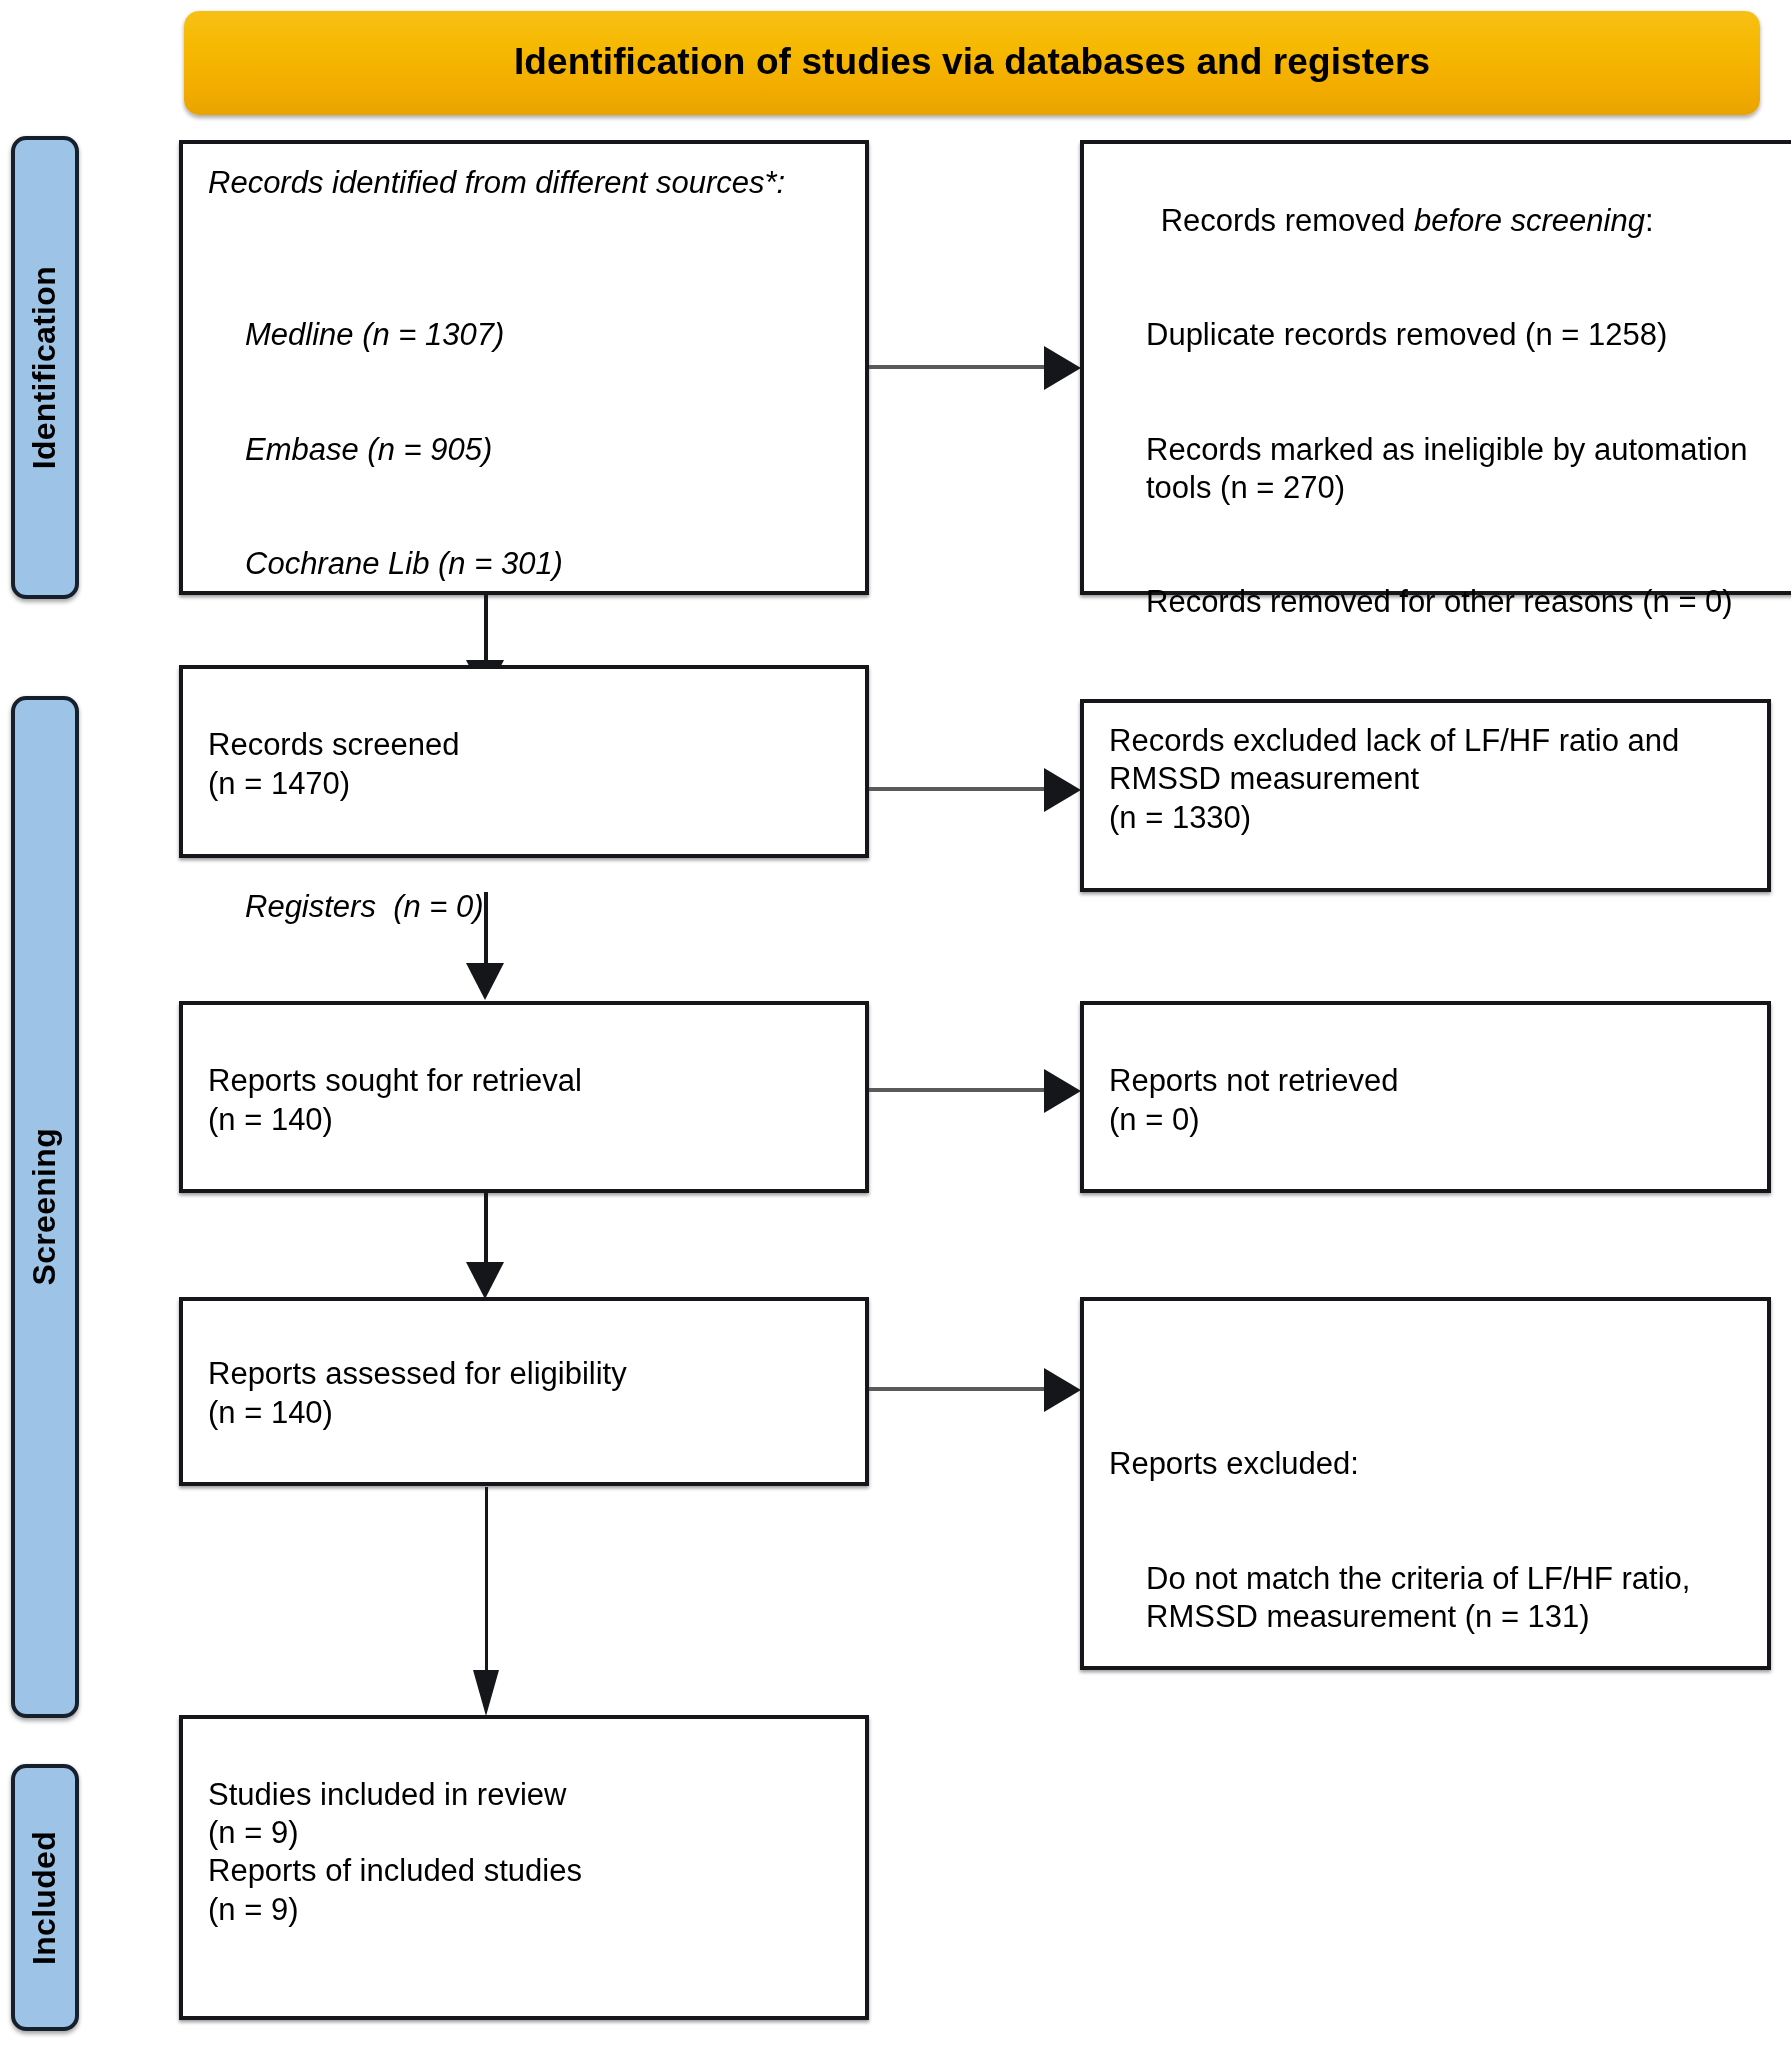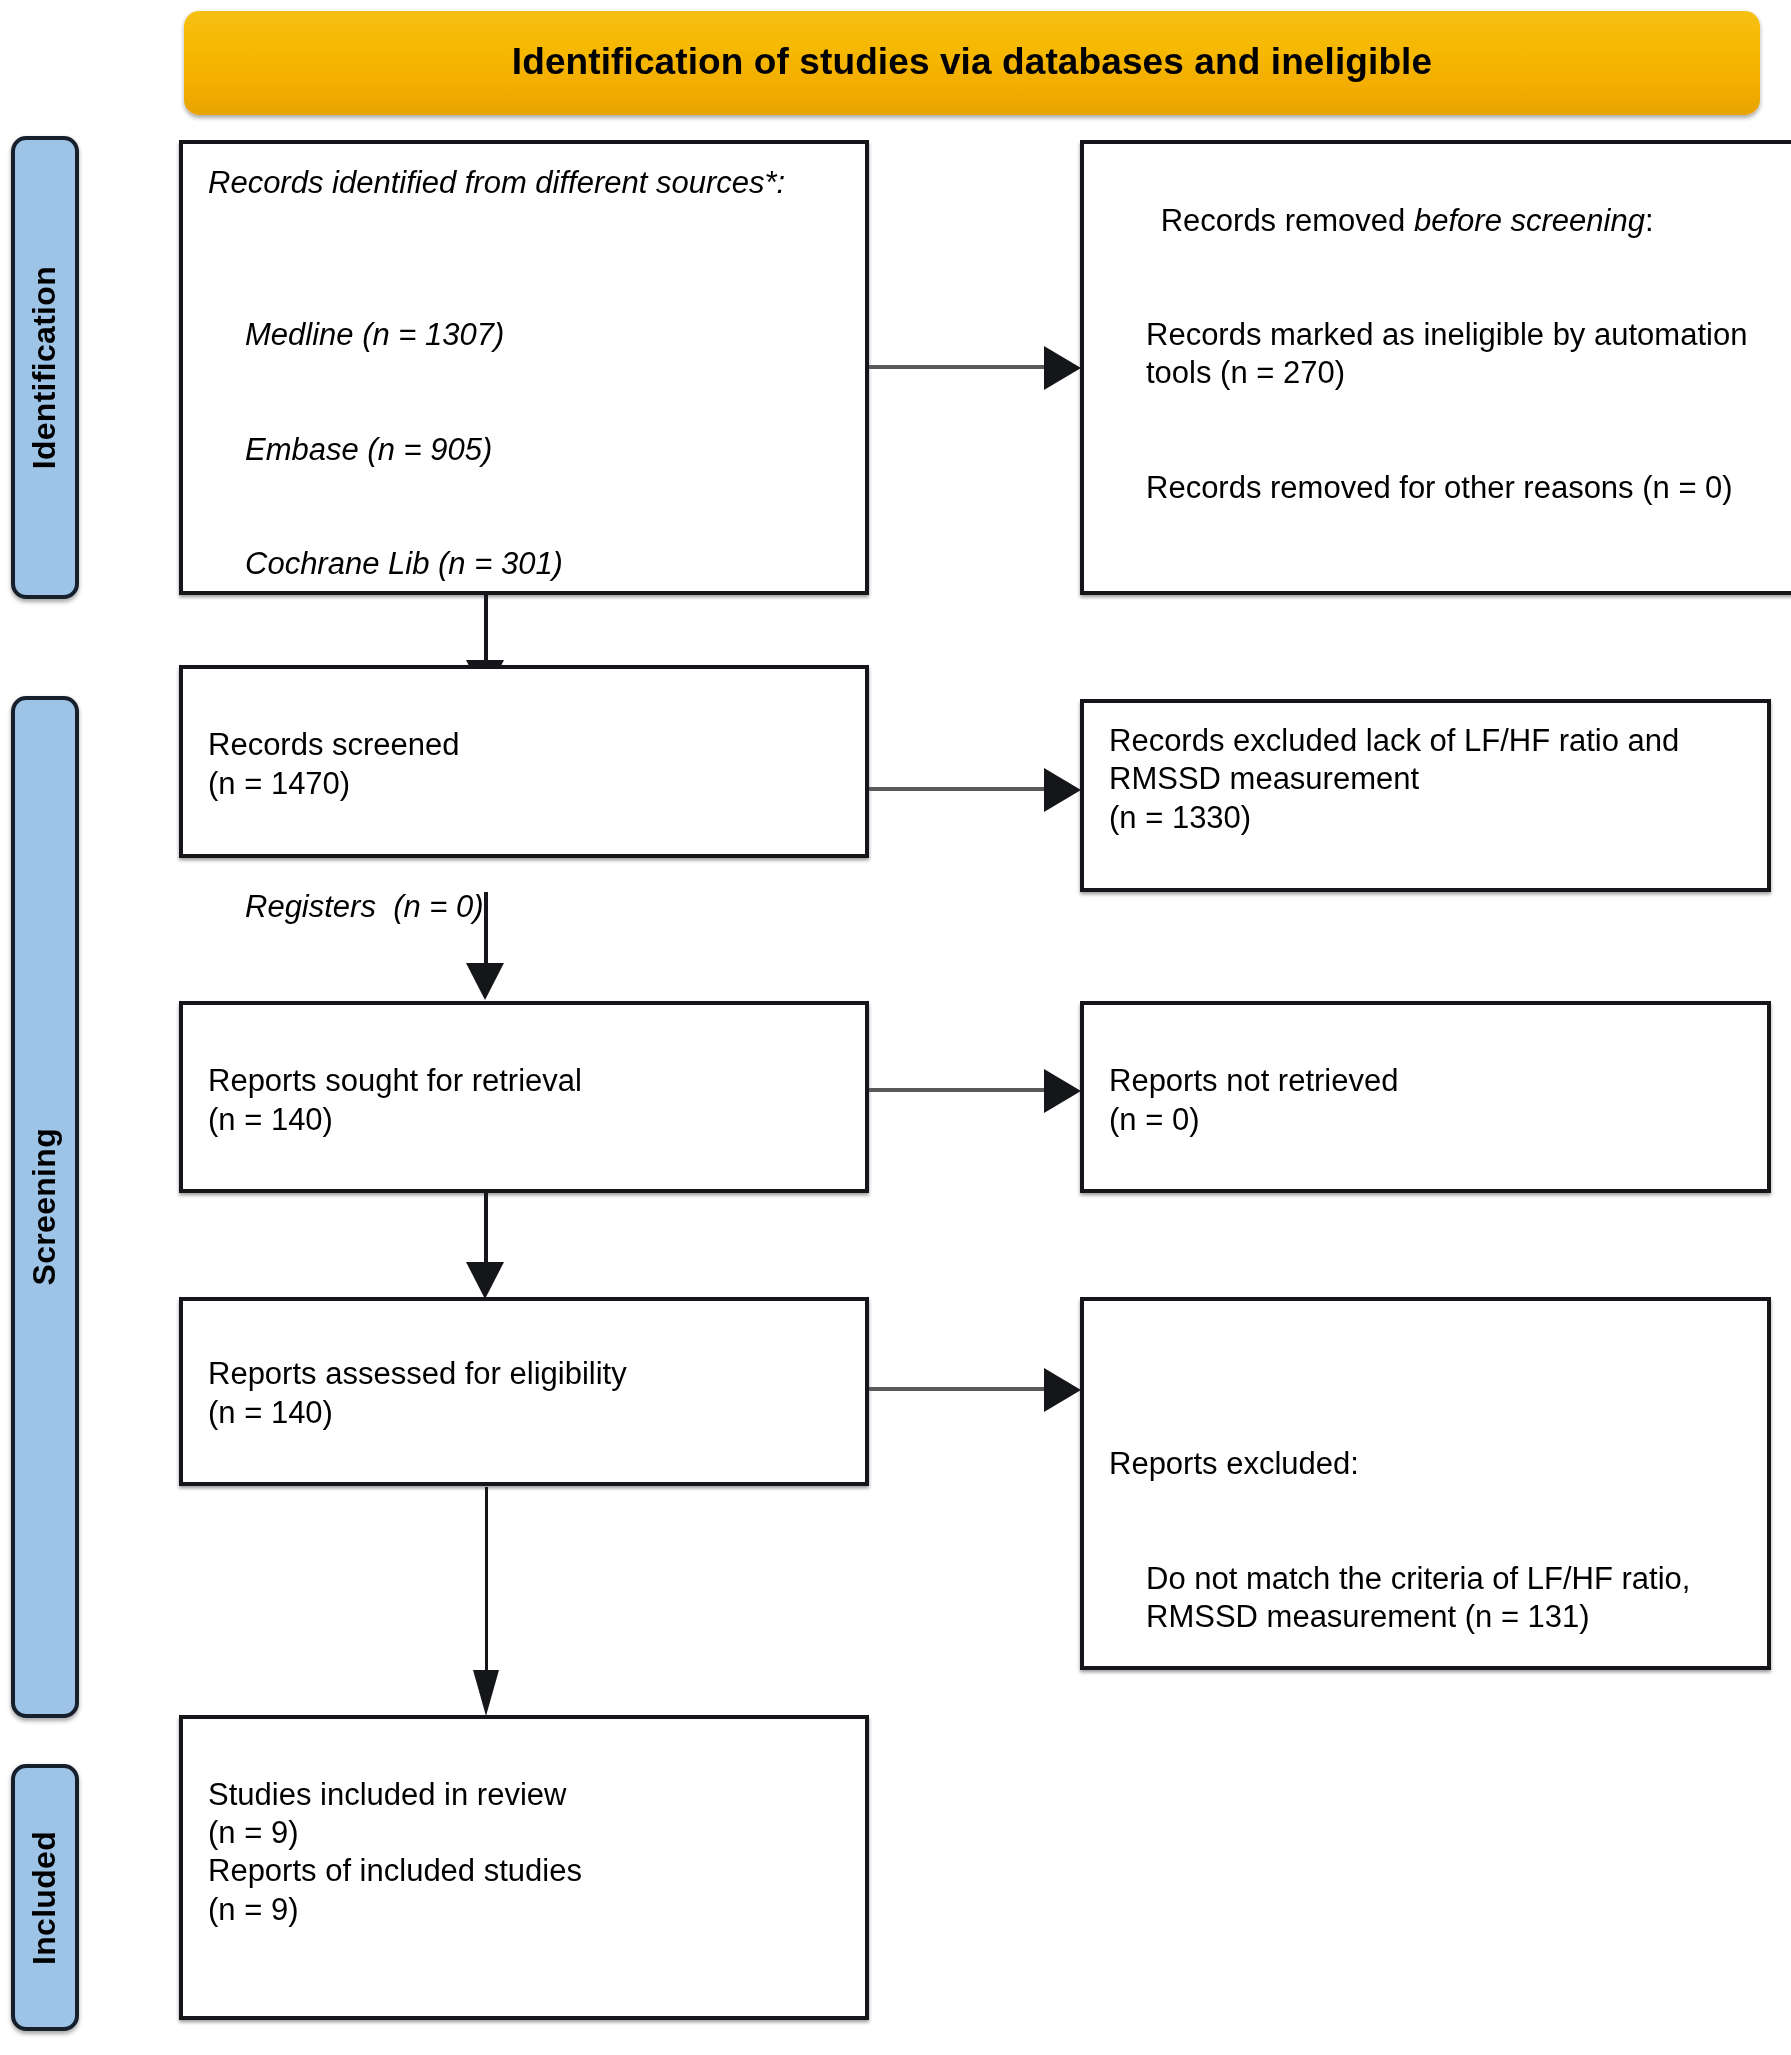--- a/index.html
+++ b/index.html
@@ -120,21 +120,21 @@
     border-bottom: 22px solid transparent;
     border-left: 37px solid #14161a;
   }
 </style>
 </head>
 <body>
 
 <div id="page">
 
   <div class="banner">
-    <div class="banner-title">Identification of studies via databases and ineligible</div>
+    <div class="banner-title">Identification of studies via databases and registers</div>
   </div>
 
   <div class="stage-bar" style="top:136px; height:463px;">
     <span class="stage-label">Identification</span>
   </div>
 
   <div class="stage-bar" style="top:696px; height:1022px;">
     <span class="stage-label">Screening</span>
   </div>
 
@@ -152,20 +152,21 @@
       <span class="indent">PubMed (n = 218)</span>
       <span class="indent">Registers  (n = 0)</span>
     </div>
   </div>
 
   <div class="box" style="left:1080px; top:140px; width:729px; height:455px;">
     <div class="box-text" style="top:20px;">
       <span>Records removed </span><span class="ital">before screening</span><span>:</span>
     </div>
     <div class="box-text" style="top:96px;">
+      <span class="indent">Duplicate records removed (n = 1258)</span>
       <span class="indent">Records marked as ineligible by automation tools (n = 270)</span>
       <span class="indent">Records removed for other reasons (n = 0)</span>
     </div>
   </div>
 
   <div class="hline" style="left:869px; top:365px; width:175px;"></div>
   <div class="harrow" style="left:1044px; top:346px;"></div>
 
   <div class="vline" style="left:484px; top:595px; height:65px;"></div>
   <div class="varrow" style="left:466px; top:660px;"></div>

